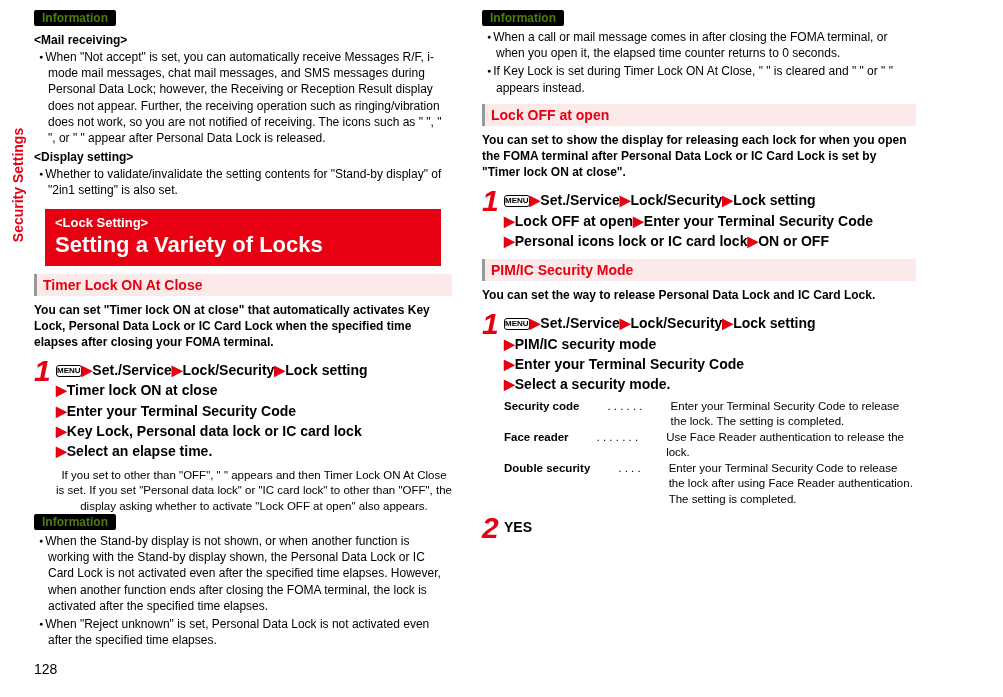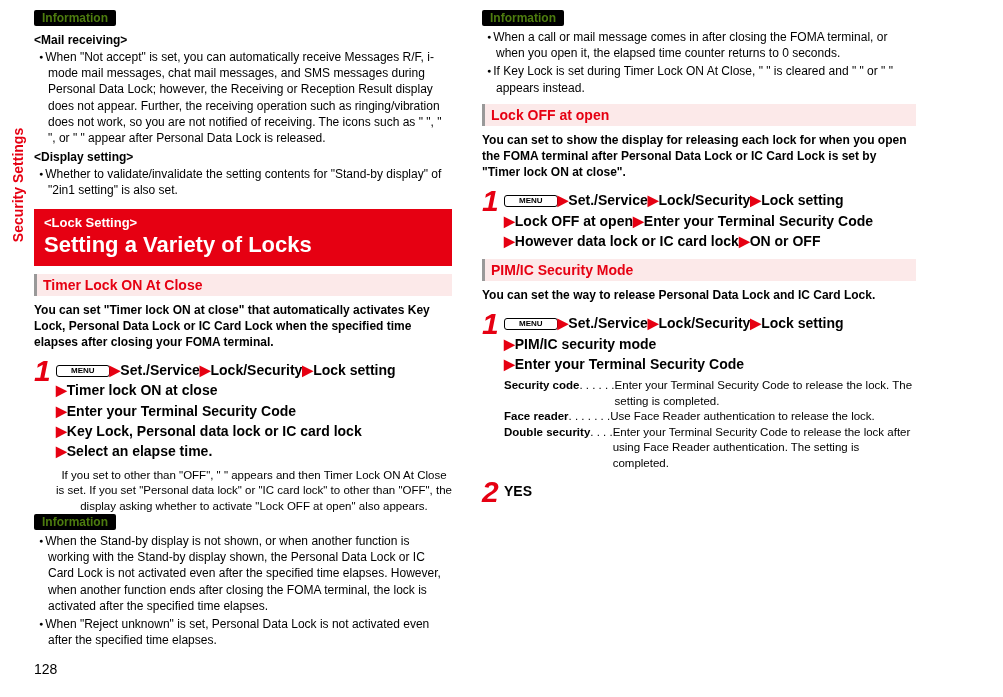--- a/index.html
+++ b/index.html
@@ -6,34 +6,34 @@
   body { width: 1003px; height: 697px; background: #fff; font-family: Arial, Helvetica, sans-serif; position: relative; font-size: 12px; color: #000; }
   .page { display: flex; height: 660px; }
   .side-tab { position: absolute; left: 8px; top: 120px; width: 20px; height: 130px; display:flex; align-items:center; justify-content:center; }
   .side-tab span { transform: rotate(-90deg); white-space: nowrap; color: #e60012; font-weight: bold; font-size: 14px; }
   .col { width: 470px; padding: 10px 18px 10px 34px; }
   .col.right { padding: 10px 24px 10px 12px; }
   .info-tag { background:#000; color:#4d7c0f; display:inline-block; padding:1px 8px; font-weight:bold; font-size:12px; border-radius:2px; margin-bottom:3px;}
   .bullet-item { padding-left: 14px; text-indent: -9px; line-height: 1.35; margin-bottom: 2px; }
   .bullet-item::before { content:"●"; font-size:7px; margin-right:2px; position:relative; top:-2px;}
   .subhead { font-weight:bold; margin: 4px 0 2px 0;}
-  .red-block { background:#e60012; color:#fff; padding:6px 10px 8px; margin:10px 0 8px;}
+  .red-block { background:#e60012; color:#fff; padding:6px 10px 8px; margin:10px 11px 8px;}
   .red-block .pre { font-size:13px; font-weight:bold; display:block; margin-bottom:2px;}
   .red-block .big { font-size:22px; font-weight:bold;}
   .section-bar { background:#fce9e9; border-left:3px solid #999; padding:3px 6px; font-weight:bold; color:#e60012; font-size:14px; margin:8px 0 6px;}
   .intro { font-weight:bold; line-height:1.35; margin-bottom:6px;}
   .step { display:flex; align-items:flex-start; margin-bottom:6px;}
   .step-num { color:#e60012; font-size:30px; font-weight:bold; font-style:italic; line-height:1; width:22px; flex-shrink:0;}
   .step-body { flex:1; padding-top:4px;}
-  .menu-btn { display:inline-block; border:1px solid #000; border-radius:3px; font-size:8px; padding:1px 14px; vertical-align:2px; line-height:1; font-weight:bold;}
+  .menu-btn { display:inline-block; border:1px solid #000; border-radius:3px; font-size:8px; padding:1px 0; vertical-align:2px; line-height:1; font-weight:bold;}
   .arrow { color:#e60012; font-weight:bold;}
   .step-line { font-weight:bold; font-size:14px; line-height:1.45;}
   .note { font-size:11.5px; line-height:1.35; padding-left:22px; text-align:center;}
   .dl { padding-left: 0; font-size:11.5px; line-height:1.35;}
-  .dl .row { display:flex;}
+  .dl .row { display:flex;gap:28px;}
   .dl .term { font-weight:bold; white-space:nowrap;}
   .dl .dots { flex:0 0 auto;}
   .dl .desc { flex:1;}
   .page-num { position:absolute; left:34px; bottom:20px; font-size:14px;}
 </style>
 </head>
 <body>
 
 <div class="side-tab">
     <span>Security Settings</span>
@@ -89,35 +89,36 @@
     <div class="section-bar">Lock OFF at open</div>
     <div class="intro">You can set to show the display for releasing each lock for when you open the FOMA terminal after Personal Data Lock or IC Card Lock is set by "Timer lock ON at close".</div>
 
     <div class="step">
       <div class="step-num">1</div>
       <div class="step-body">
         <div class="step-line">
           <span class="menu-btn">MENU</span><span class="arrow">▶</span><span>Set./Service</span><span class="arrow">▶</span><span>Lock/Security</span><span class="arrow">▶</span><span>Lock setting</span>
         </div>
         <div class="step-line"><span class="arrow">▶</span><span>Lock OFF at open</span><span class="arrow">▶</span><span>Enter your Terminal Security Code</span></div>
-        <div class="step-line"><span class="arrow">▶</span><span>However data lock or IC card lock</span><span class="arrow">▶</span><span>ON or OFF</span></div>
+        <div class="step-line"><span class="arrow">▶</span><span>Personal icons lock or IC card lock</span><span class="arrow">▶</span><span>ON or OFF</span></div>
       </div>
     </div>
 
     <div class="section-bar">PIM/IC Security Mode</div>
     <div class="intro">You can set the way to release Personal Data Lock and IC Card Lock.</div>
 
     <div class="step">
       <div class="step-num">1</div>
       <div class="step-body">
         <div class="step-line">
           <span class="menu-btn">MENU</span><span class="arrow">▶</span><span>Set./Service</span><span class="arrow">▶</span><span>Lock/Security</span><span class="arrow">▶</span><span>Lock setting</span>
         </div>
         <div class="step-line"><span class="arrow">▶</span><span>PIM/IC security mode</span></div>
         <div class="step-line"><span class="arrow">▶</span><span>Enter your Terminal Security Code</span></div>
+        <div class="step-line"><span class="arrow">▶</span><span>Select a security mode.</span></div>
 
         <div class="dl" style="margin-top:4px;">
           <div class="row">
               <span class="term">Security code</span>
               <span class="dots">. . . . . .</span>
               <span class="desc">Enter your Terminal Security Code to release the lock. The setting is completed.</span>
             </div>
           <div class="row">
               <span class="term">Face reader</span>
               <span class="dots"> . . . . . . .</span>

